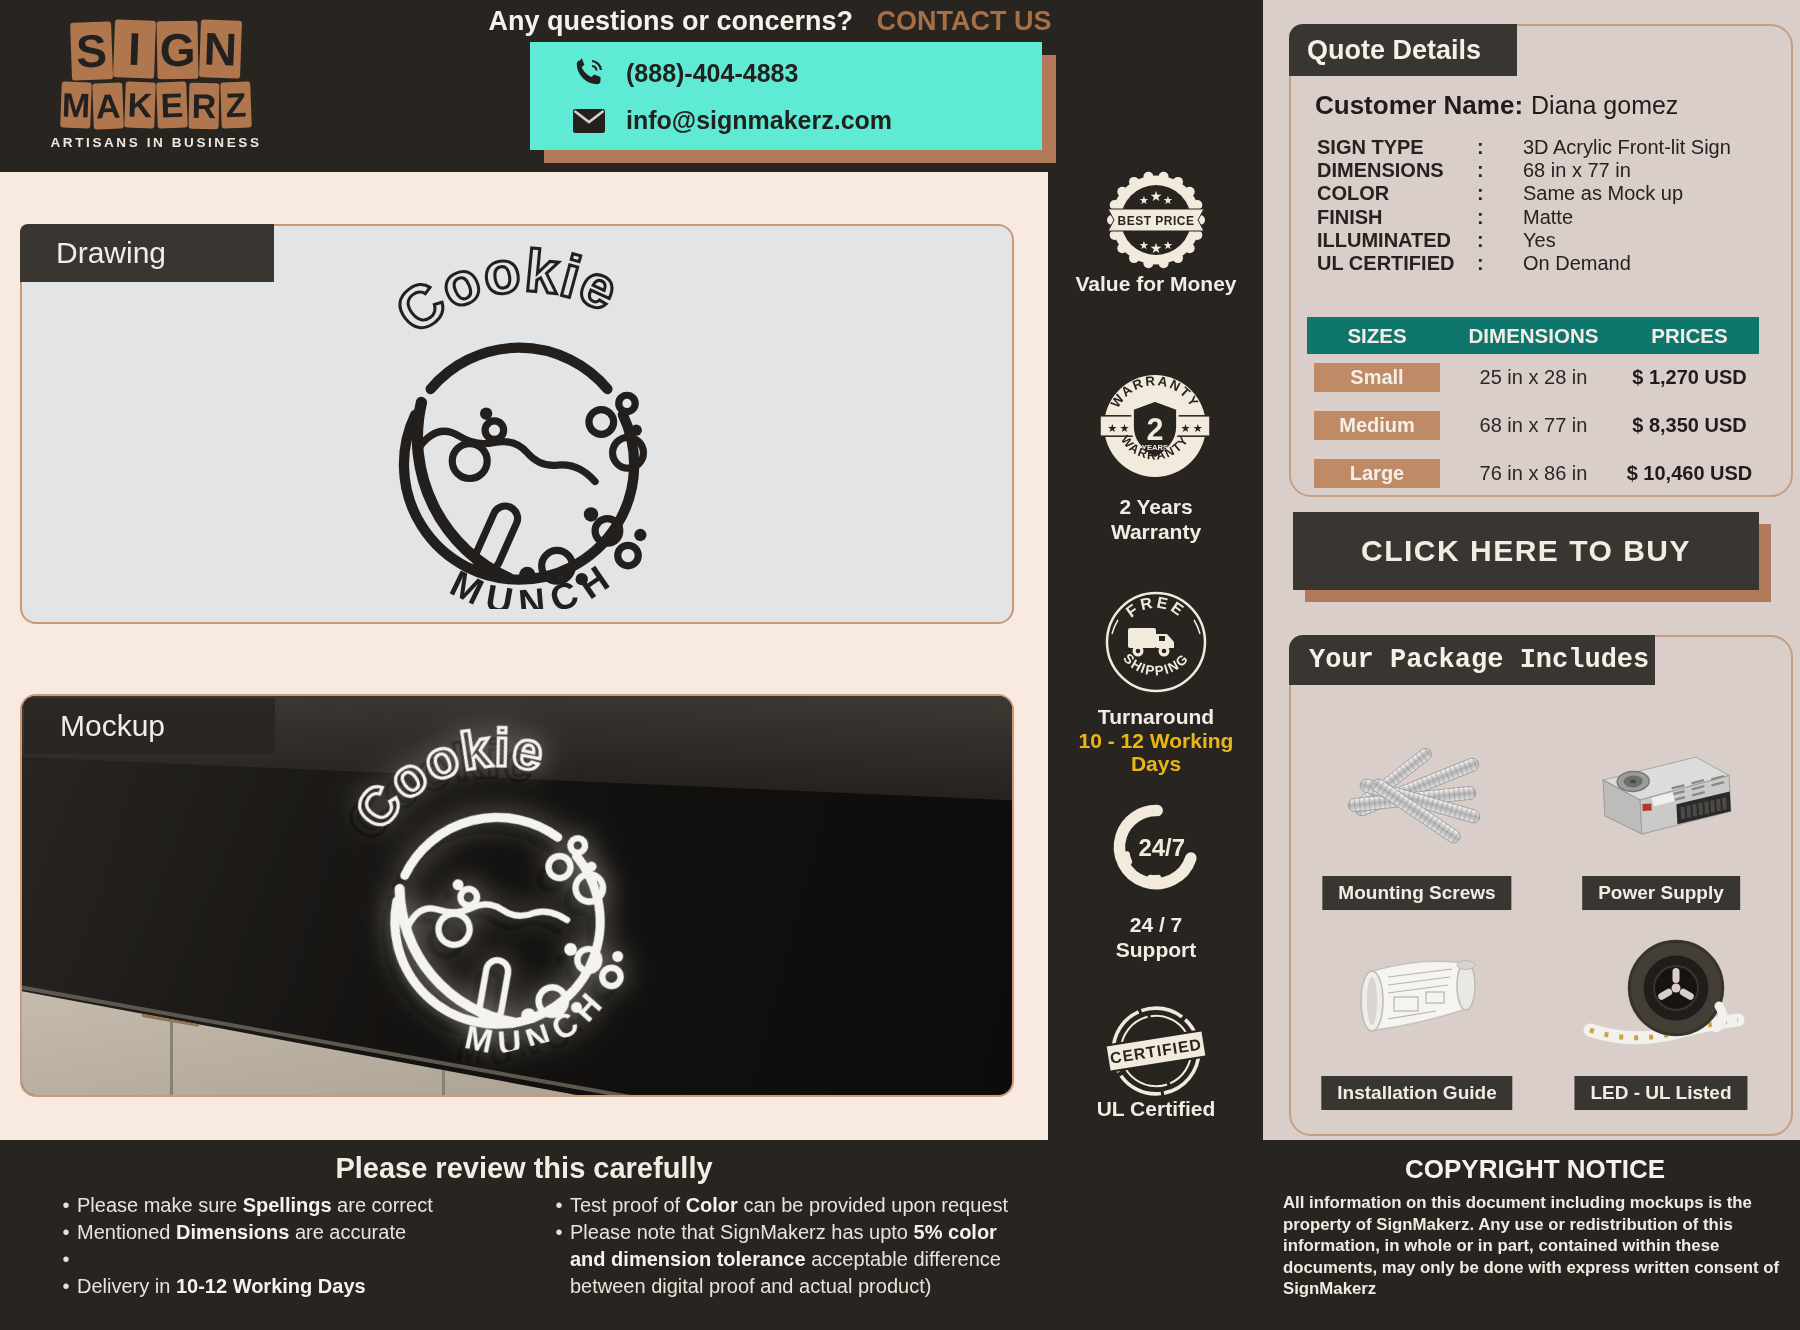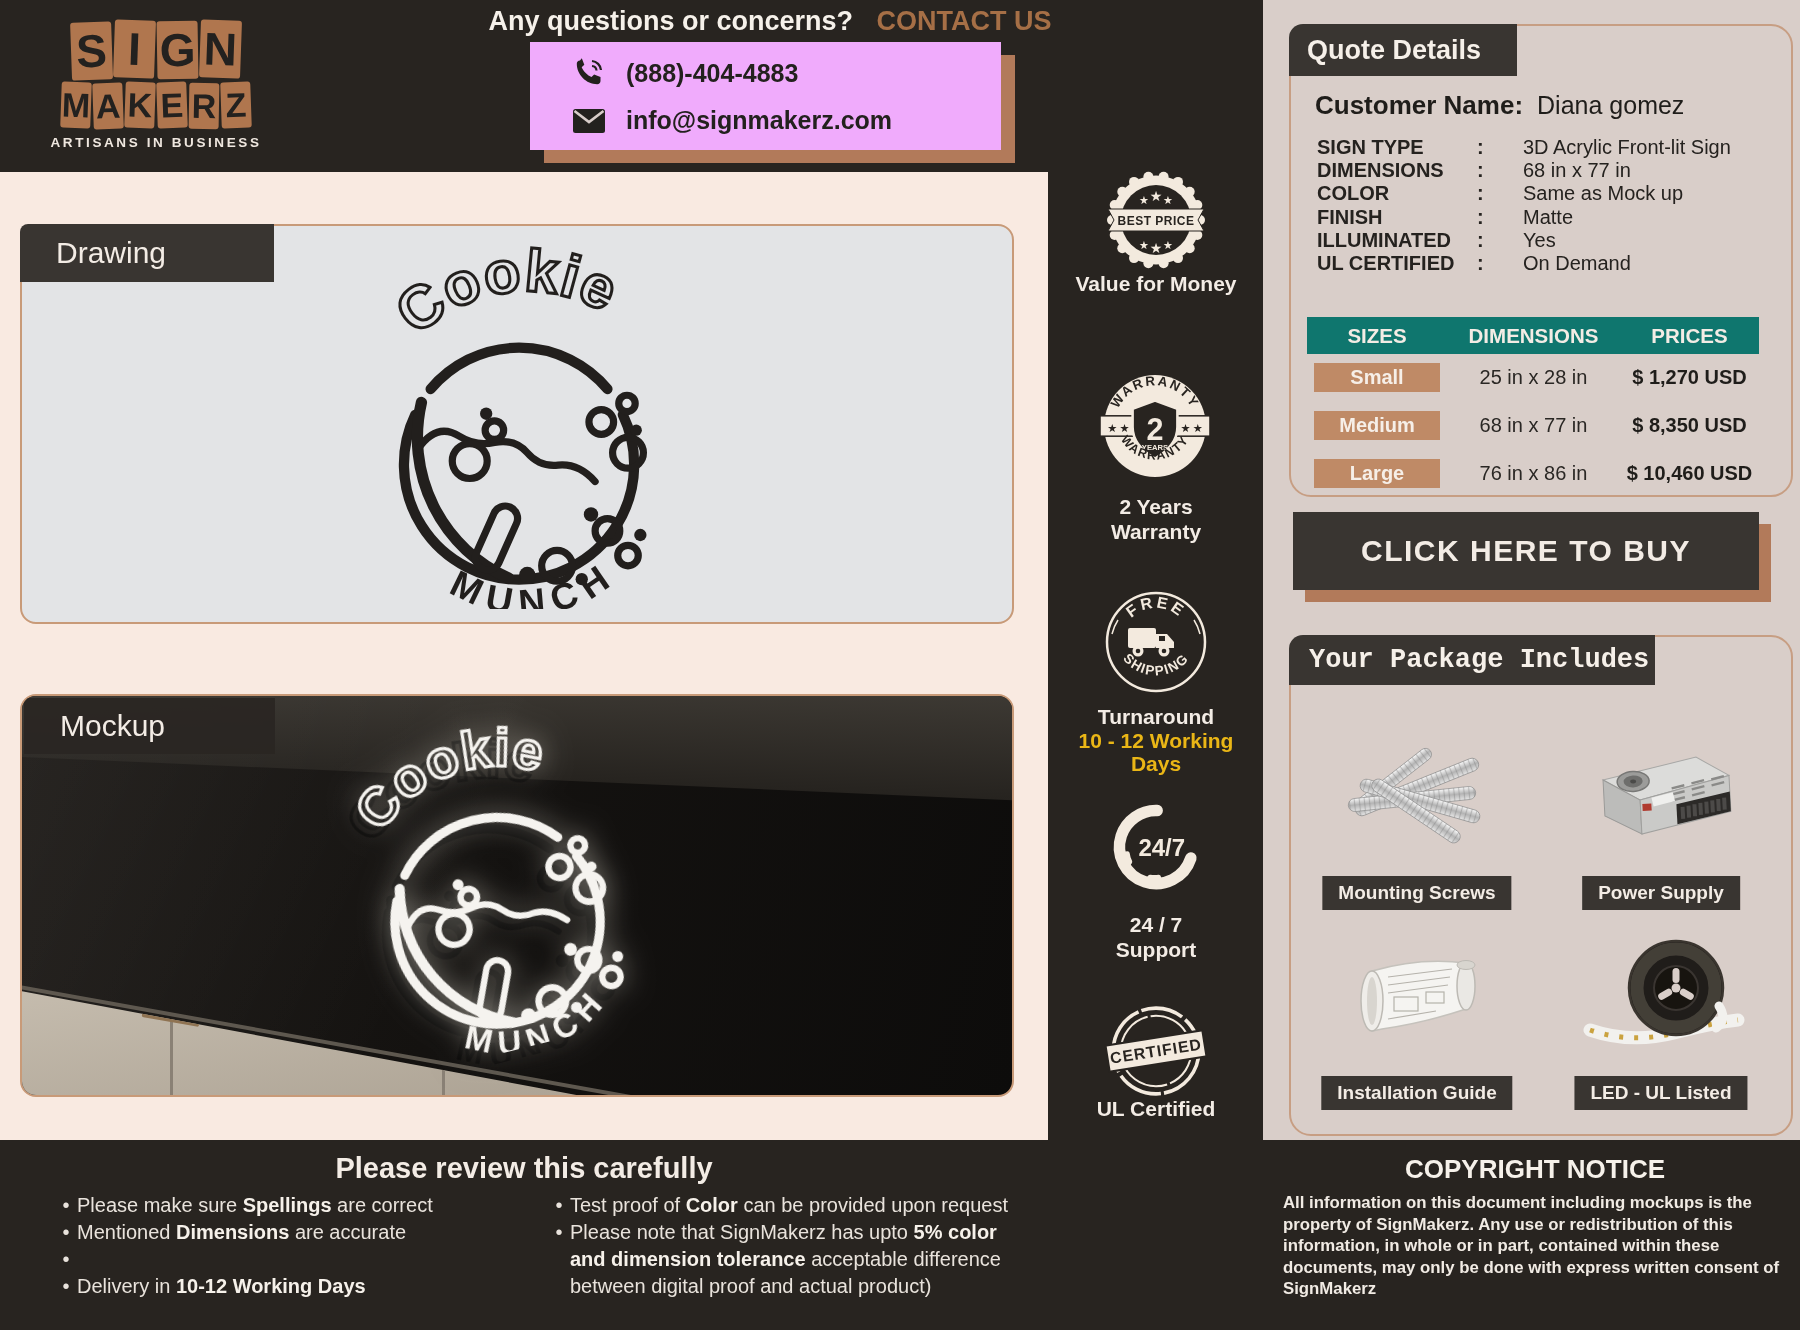--- a/index.html
+++ b/index.html
@@ -8,22 +8,22 @@
   .abs{position:absolute;}
   
   .logo-block{left:48px;top:20px;width:216px;text-align:center;}
   .tile{display:inline-flex;align-items:center;justify-content:center;background:#b0764e;color:#23211f;
         font-weight:800;border-radius:3px;margin:0 1px;}
   .t1{width:41px;height:58px;font-size:46px;}
   .t2{width:30px;height:46px;font-size:34px;}
   .tagline{color:#efe7df;font-size:13.5px;letter-spacing:2.6px;margin-top:7px;font-weight:600;}
   .question-line{left:470px;top:6px;width:600px;text-align:center;font-size:27px;font-weight:800;color:#f6f1ea;}
   .contact-link{color:#a66f46;margin-left:16px;cursor:pointer;}
-  .contact-box{left:530px;top:42px;width:464px;height:108px;background:#f0abfc;
-               box-shadow:14px 13px 0 #b27a5a;padding-left:7px;}
+  .contact-box{left:530px;top:42px;width:512px;height:108px;background:#5eead4;
+               box-shadow:14px 13px 0 #b27a5a;}
   .contact-row{position:absolute;left:42px;display:flex;align-items:center;gap:20px;color:#23211e;
                font-size:25px;font-weight:800;}
   
   .pink{left:0;top:172px;width:1048px;height:968px;background:#f9eae1;}
   .frame{position:absolute;background:#e3e4e6;border:2px solid #c89a78;border-radius:16px;}
   .frame-label{position:absolute;left:-2px;top:-2px;height:58px;background:#393531;color:#f3ece5;
                font-size:30px;font-weight:400;line-height:58px;padding-left:36px;border-radius:8px 0 0 0;}
   .mockup{position:absolute;left:20px;top:522px;width:990px;height:399px;border:2px solid #c89a78;
           border-radius:16px;overflow:hidden;background:linear-gradient(105deg,#1d1a17 0%,#141210 45%,#0d0c0b 100%);}
   .mock-band{position:absolute;left:-20px;top:-34px;width:1100px;height:118px;
@@ -315,21 +315,21 @@
       <rect x="2" y="35" width="96" height="26" fill="#f3eade" stroke="#282420" stroke-width="2"></rect>
       <text x="50" y="53.5" font-size="15.5" font-weight="800" text-anchor="middle" fill="#282420" letter-spacing="1">CERTIFIED</text>
     </g>
   </svg>
   <div class="badge-cap" style="top:1096px">UL Certified</div>
 
   <div class="abs tan"></div>
 
   <div class="panel" style="left:1289px;top:24px;width:500px;height:469px;">
     <div class="panel-head" style="width:210px;height:52px;line-height:52px;padding-left:18px;font-size:27px;">Quote Details</div>
-    <div class="abs" style="left:24px;top:64px;display:flex;gap:14px;align-items:baseline;color:#1f1d1a;">
+    <div class="abs" style="left:24px;top:64px;display:flex;gap:8px;align-items:baseline;color:#1f1d1a;">
       <span style="font-size:26px;font-weight:800;">Customer Name:</span>
       <span style="font-size:25px;">Diana gomez</span>
     </div>
     <div class="abs" style="left:26px;top:110px;">
       <div class="spec-row">
         <span class="spec-label">SIGN TYPE</span>
           <span class="spec-colon">:</span>
           <span>3D Acrylic Front-lit Sign</span>
       </div>
       <div class="spec-row">

